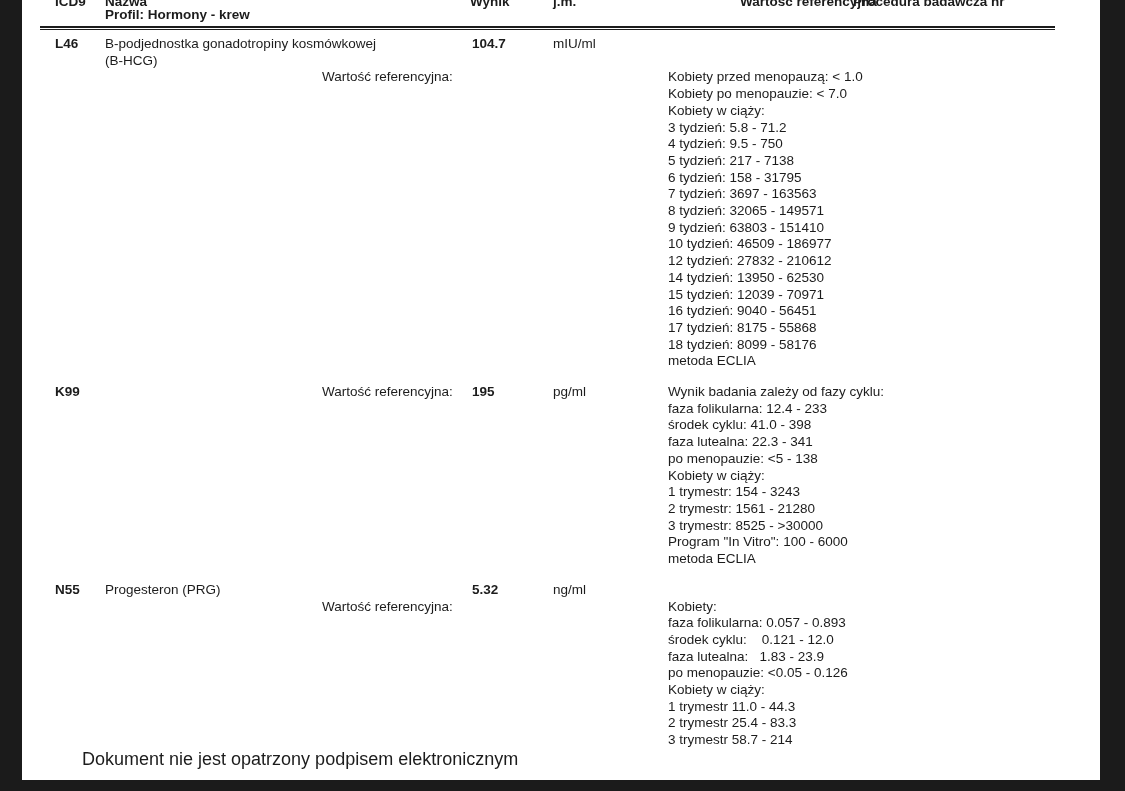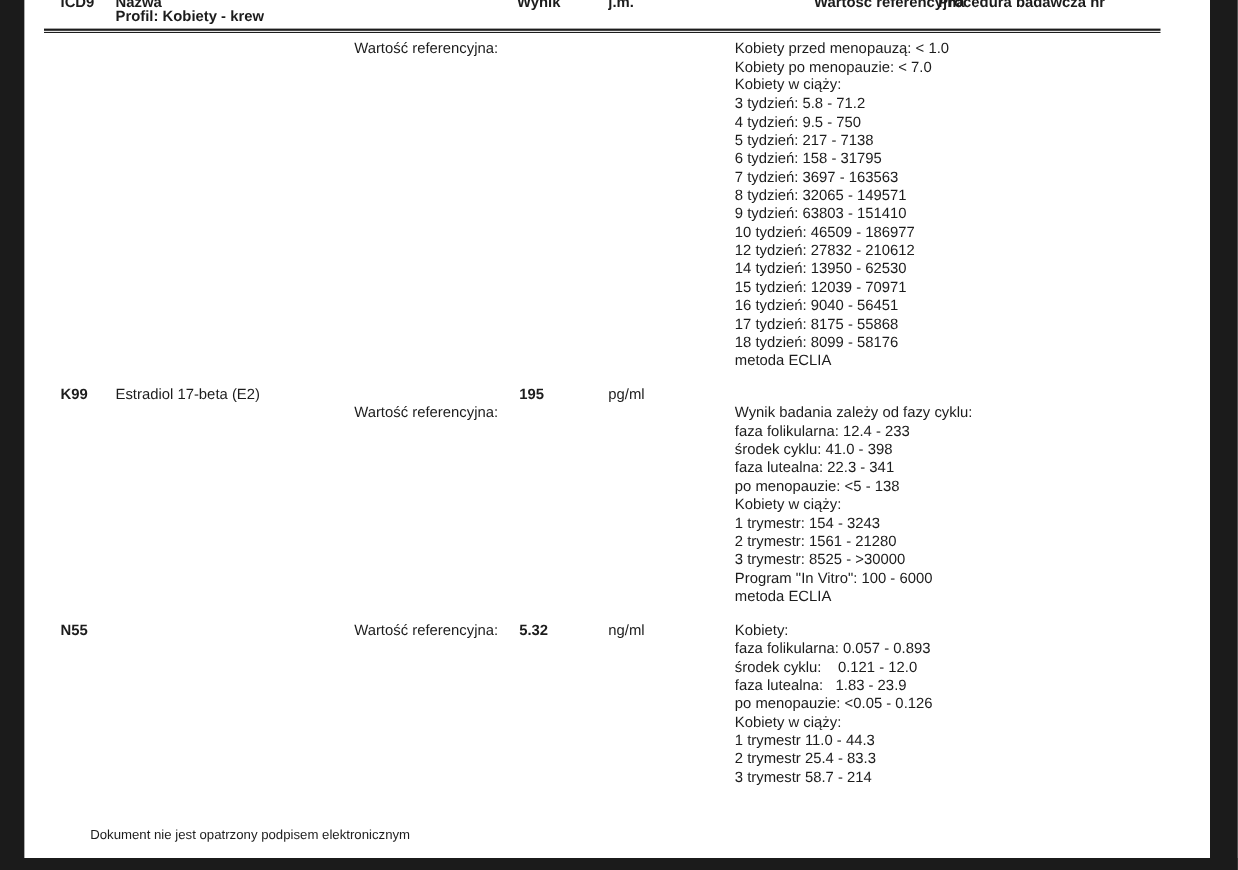--- a/index.html
+++ b/index.html
@@ -105,21 +105,21 @@
     white-space: nowrap;
   }
   .ref-lines {
     margin-left: 646px;
     white-space: pre-wrap;
   }
   .footer-note {
     position: absolute;
     top: 751px;
     left: 60px;
-    font-size: 12px;
+    font-size: 18px;
     white-space: nowrap;
   }
   .bar {
     position: absolute;
     background: #1b1b1b;
   }
   .bar-left   { left: 0; top: 0; width: 22px; height: 791px; }
   .bar-right  { right: 0; top: 0; width: 25px; height: 791px; }
   .bar-bottom { left: 0; bottom: 0; width: 1125px; height: 11px; }
 </style>
@@ -130,27 +130,33 @@
 
   <div class="col-headers">
     <span class="col-icd9">ICD9</span>
     <span class="col-nazwa">Nazwa</span>
     <span class="col-wynik">Wynik</span>
     <span class="col-jm">j.m.</span>
     <span class="col-wartosc">Wartość referencyjna</span>
     <span class="col-procedura">Procedura badawcza nr</span>
   </div>
 
-  <div class="profil">Profil: Kobiety - krew</div>
+  <div class="profil">Profil: Hormony - krew</div>
 
   <div class="rule"></div>
 
   <div class="content">
 
     <div class="test">
+      <div class="test-head">
+        <span class="test-code">L46</span>
+        <span class="test-result">104.7</span>
+        <span class="test-unit">mIU/ml</span>
+        <span class="test-name">B-podjednostka gonadotropiny kosmówkowej (B-HCG)</span>
+      </div>
       <div class="ref">
         <span class="ref-label">Wartość referencyjna:</span>
         <div class="ref-lines">Kobiety przed menopauzą: &lt; 1.0
 Kobiety po menopauzie: &lt; 7.0
 Kobiety w ciąży:
 3 tydzień: 5.8 - 71.2
 4 tydzień: 9.5 - 750
 5 tydzień: 217 - 7138
 6 tydzień: 158 - 31795
 7 tydzień: 3697 - 163563
@@ -165,21 +171,20 @@
 18 tydzień: 8099 - 58176
 metoda ECLIA</div>
       </div>
     </div>
 
     <div class="test">
       <div class="test-head">
         <span class="test-code">K99</span>
         <span class="test-result">195</span>
         <span class="test-unit">pg/ml</span>
-        <span class="test-name">Estradiol 17-beta (E2)</span>
       </div>
       <div class="ref">
         <span class="ref-label">Wartość referencyjna:</span>
         <div class="ref-lines">Wynik badania zależy od fazy cyklu:
 faza folikularna: 12.4 - 233
 środek cyklu: 41.0 - 398
 faza lutealna: 22.3 - 341
 po menopauzie: &lt;5 - 138
 Kobiety w ciąży:
 1 trymestr: 154 - 3243
@@ -188,20 +193,21 @@
 Program "In Vitro": 100 - 6000
 metoda ECLIA</div>
       </div>
     </div>
 
     <div class="test">
       <div class="test-head">
         <span class="test-code">N55</span>
         <span class="test-result">5.32</span>
         <span class="test-unit">ng/ml</span>
+        <span class="test-name">Progesteron (PRG)</span>
       </div>
       <div class="ref">
         <span class="ref-label">Wartość referencyjna:</span>
         <div class="ref-lines">Kobiety:
 faza folikularna: 0.057 - 0.893
 środek cyklu:    0.121 - 12.0
 faza lutealna:   1.83 - 23.9
 po menopauzie: &lt;0.05 - 0.126
 Kobiety w ciąży:
 1 trymestr 11.0 - 44.3

